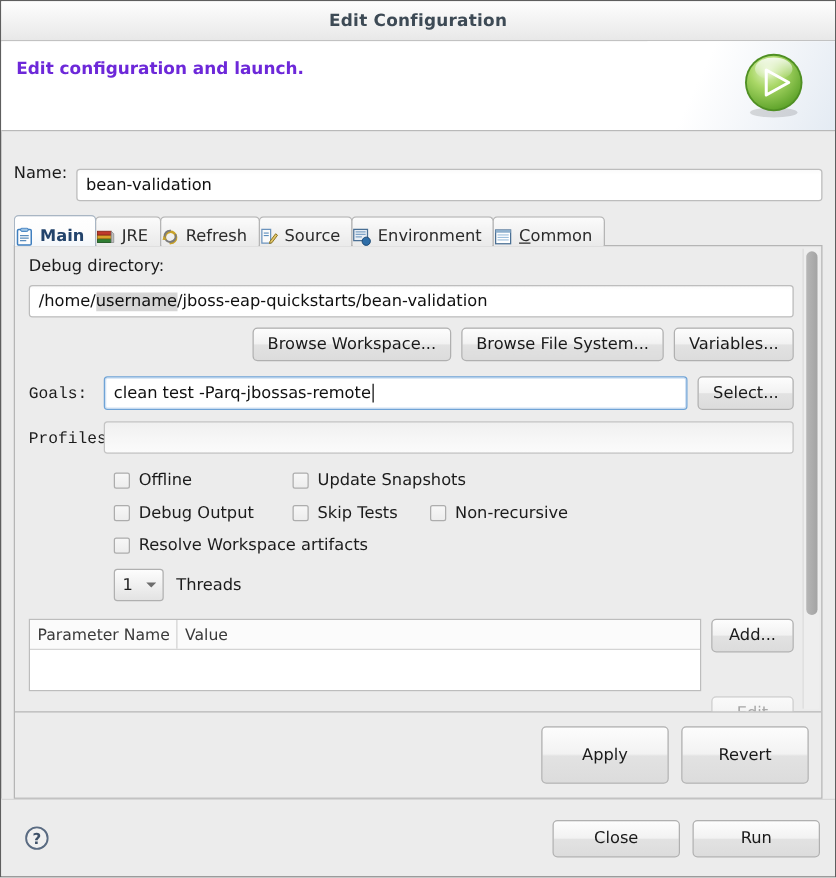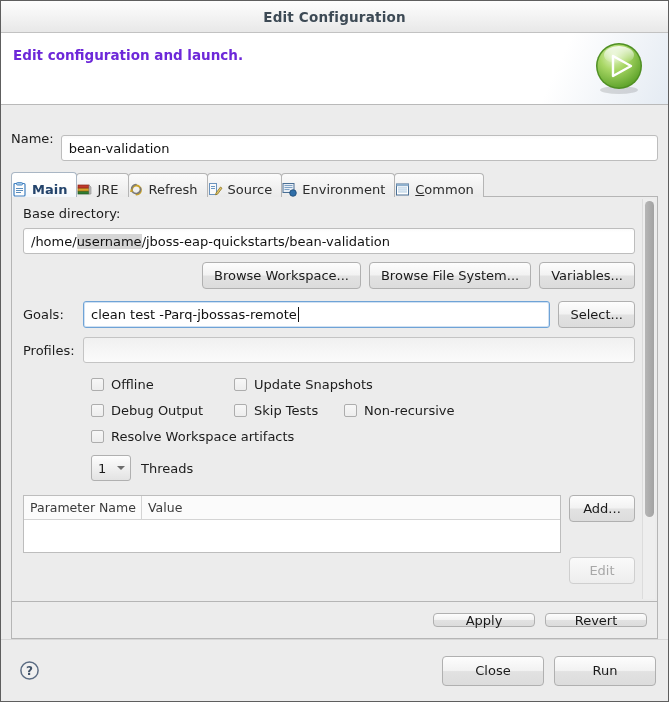--- a/index.html
+++ b/index.html
@@ -164,21 +164,21 @@
     cursor: default;
   }
   .btn.disabled { color: #a8a8a8; border-color: #cfcfcf; background: linear-gradient(to bottom,#fafafa,#ededed); margin-top: 28px; }
 
   .browse-row {
     display: flex; justify-content: flex-end; gap: 8px;
     margin-top: 8px;
   }
 
   .goals-row { display: flex; align-items: center; gap: 8px; margin-top: 12px; }
-  .goals-label { width: 52px; flex: 0 0 52px; }
+  .goals-label { width: 52px; flex: 0 0 52px; font-family: Liberation Mono, monospace; }
   .goals-input {
     flex: 1 1 auto;
     border: 1px solid #6fa3d6;
     box-shadow: 0 0 0 1px rgba(120,170,220,.35) inset;
     background: #fff;
     height: 27px;
     position: relative;
   }
   .caret {
     display: inline-block;
@@ -245,21 +245,21 @@
   .table-btns { display: flex; flex-direction: column; gap: 7px; width: 66px; flex: 0 0 66px; }
 
   
   .applybar {
     flex: 0 0 auto;
     border-top: 1px solid #b5b5b5;
     display: flex; justify-content: flex-end; gap: 10px;
     padding: 11px 10px 11px 0;
     background: #ececec;
   }
-  .applybar .btn { width: 102px; height: 14px; }
+  .applybar .btn { width: 102px; height: 46px; }
 
   
   .footer {
     flex: 0 0 62px;
     display: flex; align-items: center;
     padding: 0 12px 0 18px;
     background: #ececec;
     border-top: 1px solid #d7d7d7;
   }
   .footer-spacer { flex: 1 1 auto; }
@@ -388,21 +388,21 @@
         <span><span class="mnem">C</span><span>ommon</span></span>
       </div>
 
     </div>
 
     <div class="panel">
 
       <div class="panel-scroll">
 
         <div class="sec">
-          <div class="field-label">Base directory:</div>
+          <div class="field-label">Debug directory:</div>
           <div class="txt" style="margin-top:7px;">
             <span>/home/</span>
               <span class="hl">username</span>
               <span>/jboss-eap-quickstarts/bean-validation</span>
           </div>
           <div class="browse-row">
             <div class="btn">Browse Workspace...</div>
             <div class="btn">Browse File System...</div>
             <div class="btn">Variables...</div>
           </div>

